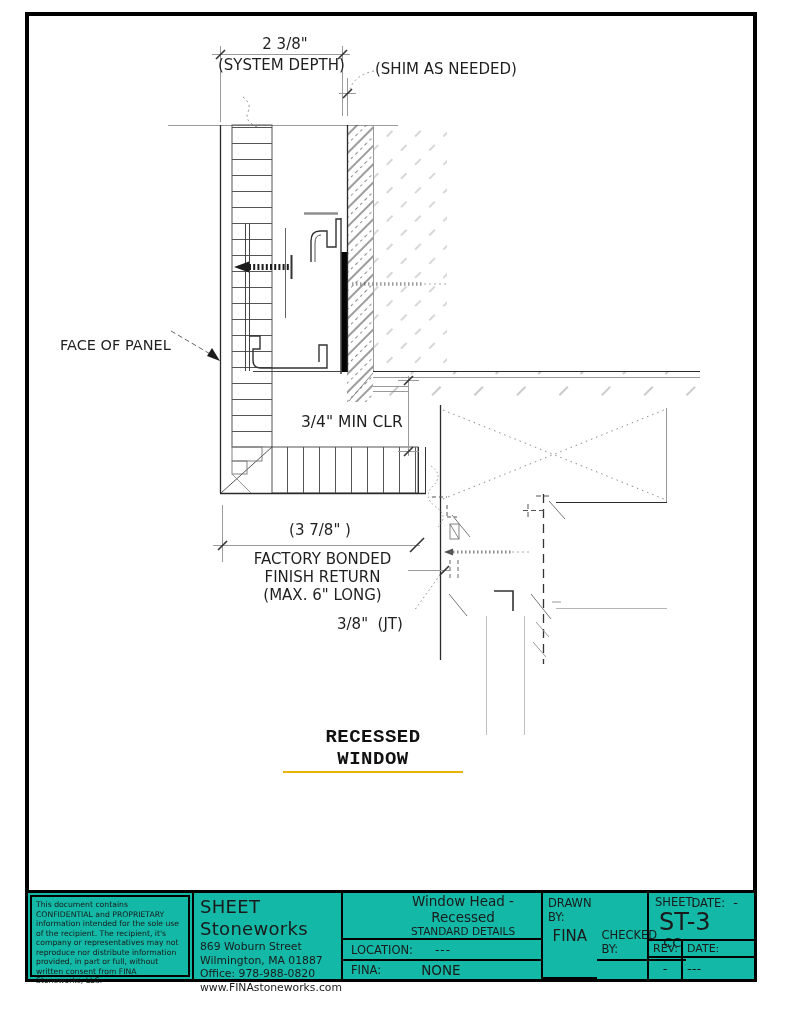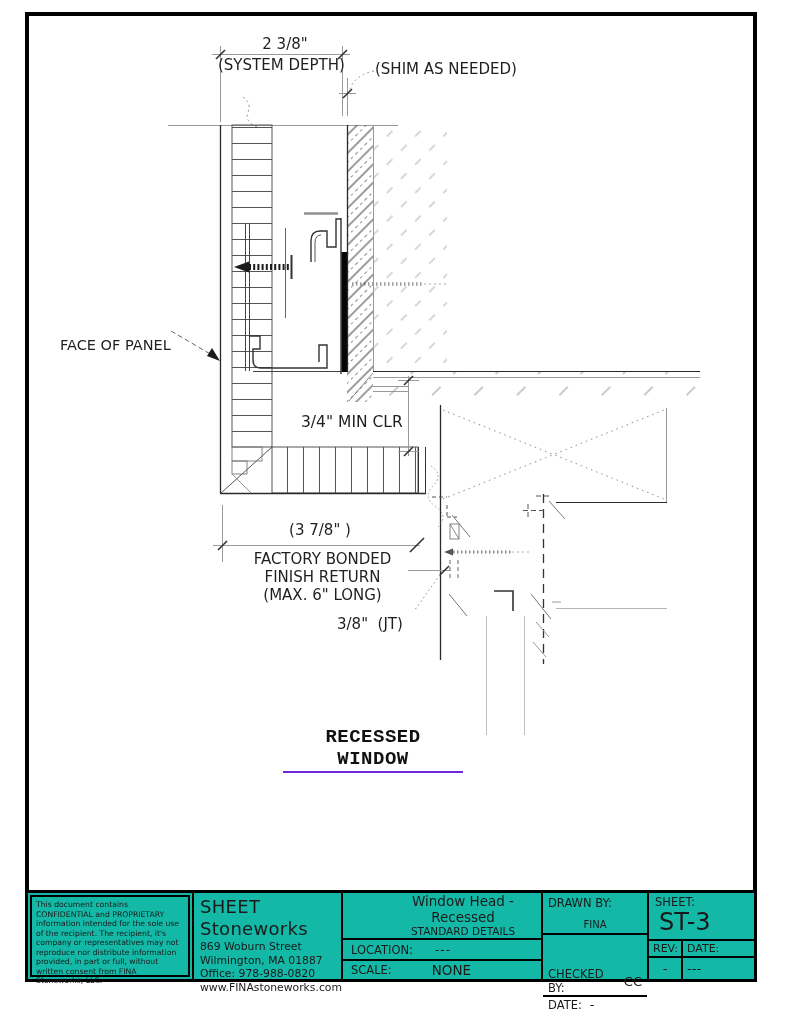--- a/index.html
+++ b/index.html
@@ -6,44 +6,44 @@
   #sheet{position:relative;width:791px;height:1024px;background:#ffffff;overflow:hidden;
          font-family:"DejaVu Sans","Liberation Sans",sans-serif;color:#1a1a1a;}
   .abs{position:absolute;}
   #page-border{left:25px;top:12px;width:732px;height:970px;border:4px solid #000;box-sizing:border-box;background:transparent;}
   svg{position:absolute;left:0;top:0;pointer-events:none;}
   .note{position:absolute;font-size:15px;line-height:17px;color:#1f1f1f;white-space:pre;}
   .center{text-align:center;}
   
   #drawing-title{position:absolute;left:283px;top:726px;width:180px;text-align:center;
     font-family:"Liberation Mono","DejaVu Sans Mono",monospace;font-weight:bold;font-size:19px;
-    letter-spacing:.5px;word-spacing:8px;border-bottom:2px solid #6d28d9;padding-bottom:1px;color:#111;}
+    letter-spacing:.5px;word-spacing:8px;border-bottom:2px solid #eab308;padding-bottom:1px;color:#111;}
   
   #title-block{position:absolute;left:25px;top:890px;width:732px;height:92px;box-sizing:border-box;
     border:3px solid #000;background:#14b8a6;display:flex;}
   .tb-cell{box-sizing:border-box;border-right:2px solid #000;height:100%;}
   .tb-cell:last-child{border-right:none;justify-content:flex-end;}
   #tb-conf{width:166px;padding:2px;}
   #tb-conf-inner{box-sizing:border-box;width:100%;height:100%;border:2px solid #000;padding:3px 4px;
     font-size:7.7px;line-height:9.5px;}
   #tb-company{width:149px;padding:3px 6px;box-sizing:border-box;}
   #tb-company-name{font-size:18px;line-height:22px;letter-spacing:.3px;}
   .tb-addr{font-size:10.8px;line-height:13.5px;}
   #tb-mid{width:200px;display:flex;flex-direction:column;}
   .tb-row{box-sizing:border-box;border-bottom:2px solid #000;display:flex;align-items:center;padding-left:42px;}
   .tb-row:last-child{border-bottom:none;}
   #tb-mid-title{flex:1;flex-direction:column;justify-content:center;}
   #tb-detail-title{font-size:13.5px;line-height:16px;}
   #tb-detail-sub{font-size:10.5px;line-height:13px;}
   #tb-mid-loc{height:24px;padding-left:8px;font-size:12px;}
   #tb-mid-scale{height:20px;padding-left:8px;font-size:12px;}
-  #tb-drawn{width:106px;display:flex;flex-direction:column;}
+  #tb-drawn{width:106px;display:flex;}
   #tb-drawn-top{flex:1;display:block;padding:3px 5px;box-sizing:border-box;border-bottom:2px solid #000;}
   .tb-label{font-size:11.5px;}
-  #tb-drawn-val{font-size:10px;text-align:center;margin-top:9px;}
+  #tb-drawn-val{font-size:15px;text-align:center;margin-top:3px;}
   #tb-checked{height:36px;padding:0 5px;font-size:11.5px;margin-top:32px;}
   #tb-date{height:19px;padding:0 5px;font-size:11.5px;}
   #tb-sheet{flex:1;display:flex;flex-direction:column;}
   #tb-sheet-top{height:48px;box-sizing:border-box;border-bottom:2px solid #000;padding:2px 6px;display:block;}
   #tb-sheet-val{font-size:24px;line-height:26px;margin-left:4px;}
   #tb-revdate{flex:1;display:grid;grid-template-columns:34px 1fr;grid-template-rows:17px 1fr;}
   .rd{box-sizing:border-box;font-size:11px;display:flex;align-items:center;padding-left:4px;}
   .rd.bb{border-bottom:2px solid #000;}
   .rd.br{border-right:2px solid #000;}
   .rd.val{font-size:13px;}
@@ -202,21 +202,21 @@
     <div id="tb-mid" class="tb-cell">
       <div id="tb-mid-title" class="tb-row" style="align-items:center;">
         <div id="tb-detail-title" style="width:100%;text-align:center;">Window Head - Recessed</div>
         <div id="tb-detail-sub" style="width:100%;text-align:center;">STANDARD DETAILS</div>
       </div>
       <div id="tb-mid-loc" class="tb-row">
         <span class="tb-label">LOCATION:</span>
         <span style="margin-left:22px;letter-spacing:1px;">---</span>
       </div>
       <div id="tb-mid-scale" class="tb-row">
-        <span class="tb-label">SCALE:</span>
+        <span class="tb-label">FINA:</span>
         <span style="margin-left:40px;font-size:13.5px;">NONE</span>
       </div>
     </div>
     <div id="tb-drawn" class="tb-cell">
       <div id="tb-drawn-top">
         <div class="tb-label">DRAWN BY:</div>
         <div id="tb-drawn-val">FINA</div>
       </div>
       <div id="tb-checked" class="tb-row">
         <span class="tb-label">CHECKED BY:</span>

